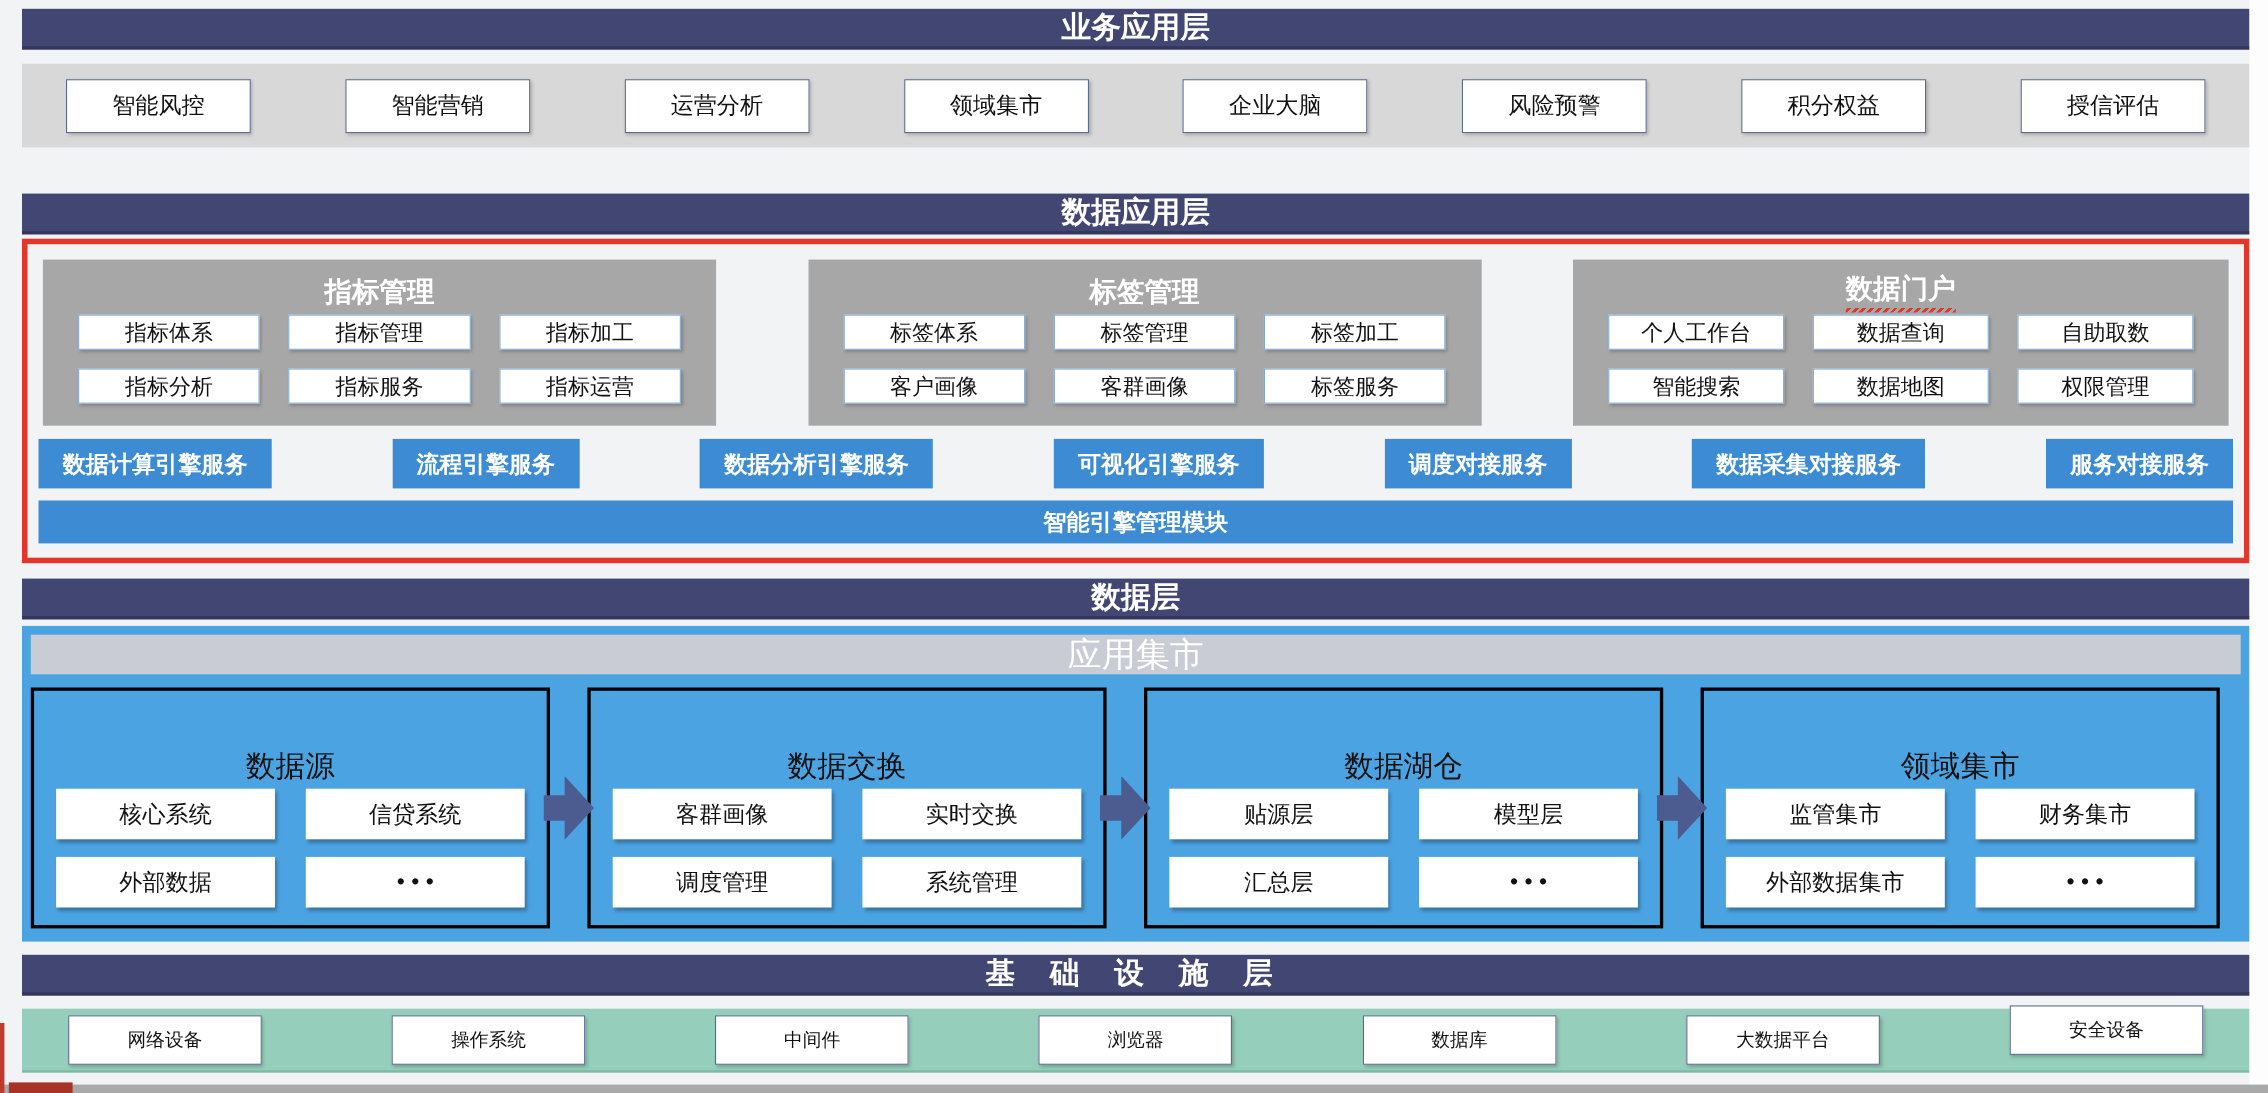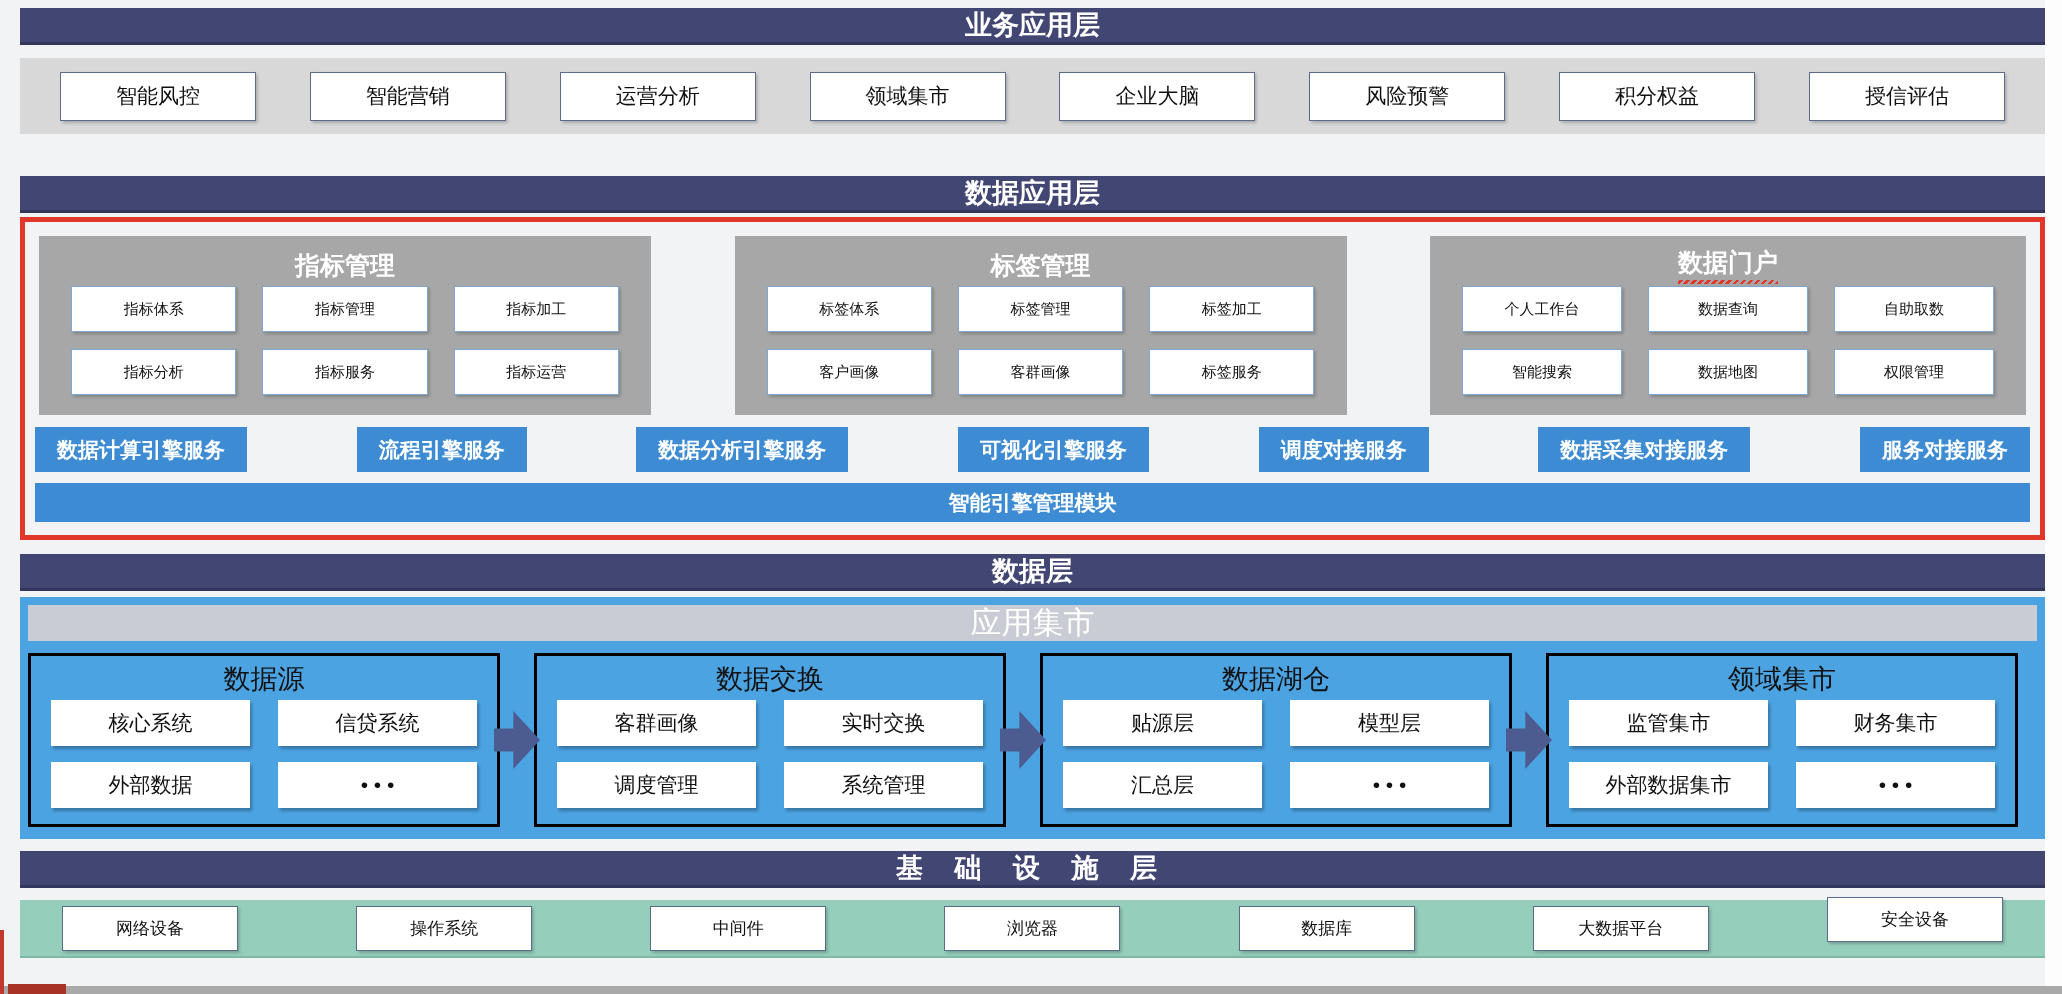--- a/index.html
+++ b/index.html
@@ -29,40 +29,40 @@
     display:flex; align-items:center; justify-content:center;
     box-shadow:1.5px 2px 3px rgba(0,0,0,0.22);
   }
 
   
   .band {
     margin-top:13px; height:76px; background:#D8D8D8;
     display:flex; align-items:center; justify-content:space-between;
     padding:0 40px;
   }
-  .band-btn { width:196px; height:49px; font-size:21px; border:1.5px solid #5A6B8C; }
+  .band-btn { width:168px; height:49px; font-size:21px; border:1.5px solid #5A6B8C; }
 
   
   .red-section { margin-top:4px; border:5px solid #E0372A; background:#F2F3F5; }
   .gray-panels { display:flex; justify-content:space-between; margin:14px 14px 8px 14px; }
   .gray-panel { width:612px; background:#A7A7A7; padding:8px 0 20px 0; }
   .gray-panel:last-child { width:596px; }
   .gray-panel-title {
     color:#FFFFFF; font-size:25px; font-weight:bold; text-align:center;
     height:42px; display:flex; align-items:center; justify-content:center;
   }
   .squiggle {
     background-image:repeating-linear-gradient(-45deg,#E0372A 0 2.5px,transparent 2.5px 5px);
     background-size:100% 4px; background-position:0 100%; background-repeat:no-repeat;
     padding-bottom:5px;
   }
   .gray-grid {
     display:grid; grid-template-columns:repeat(3,1fr); gap:17px 26px; padding:0 32px;
   }
-  .panel-btn { height:46px; font-size:15px; border:1px solid #7FA8D0; }
+  .panel-btn { height:32px; font-size:20px; border:1px solid #7FA8D0; }
 
   .inner-header { margin:0 2px; }
   .services {
     display:flex; justify-content:space-between; align-items:center; margin:12px 10px 0 10px;
   }
   .blue-btn {
     background:#3D8CD3; color:#FFFFFF; font-size:21px; font-weight:bold;
     height:45px; display:flex; align-items:center; justify-content:center;
     padding:0 22px; white-space:nowrap;
   }
@@ -78,21 +78,21 @@
     height:36px; background:#C9CCD4; color:#FFFFFF;
     font-family:"Liberation Serif","DejaVu Serif",serif;
     font-size:31px; display:flex; align-items:center; justify-content:center;
   }
   .mart-panels { display:flex; align-items:center; margin-top:12px; }
   .blue-panel {
     width:472px; border:3px solid #000000; background:#4BA3E2; padding:2px 20px 16px 20px;
   }
   .blue-panel-title {
     color:#111111; font-family:"Liberation Serif","DejaVu Serif",serif;
-    font-size:27px; height:42px; display:flex; align-items:center; justify-content:center;
+    font-size:27px; height:42px; display:flex; align-items:center; justify-content:center;margin-top:45px;
   }
   .blue-grid { display:grid; grid-template-columns:repeat(2,1fr); gap:16px 28px; }
   .data-btn { height:46px; font-size:21px; box-shadow:2px 3px 3px rgba(0,0,0,0.28); }
   .flow-arrow {
     width:46px; height:58px; background:#4D5C90; flex:0 0 auto; margin:0 -6px; z-index:2;
     clip-path:polygon(0 30%, 42% 30%, 42% 0, 100% 50%, 42% 100%, 42% 70%, 0 70%);
   }
 
   
   .green-band {

